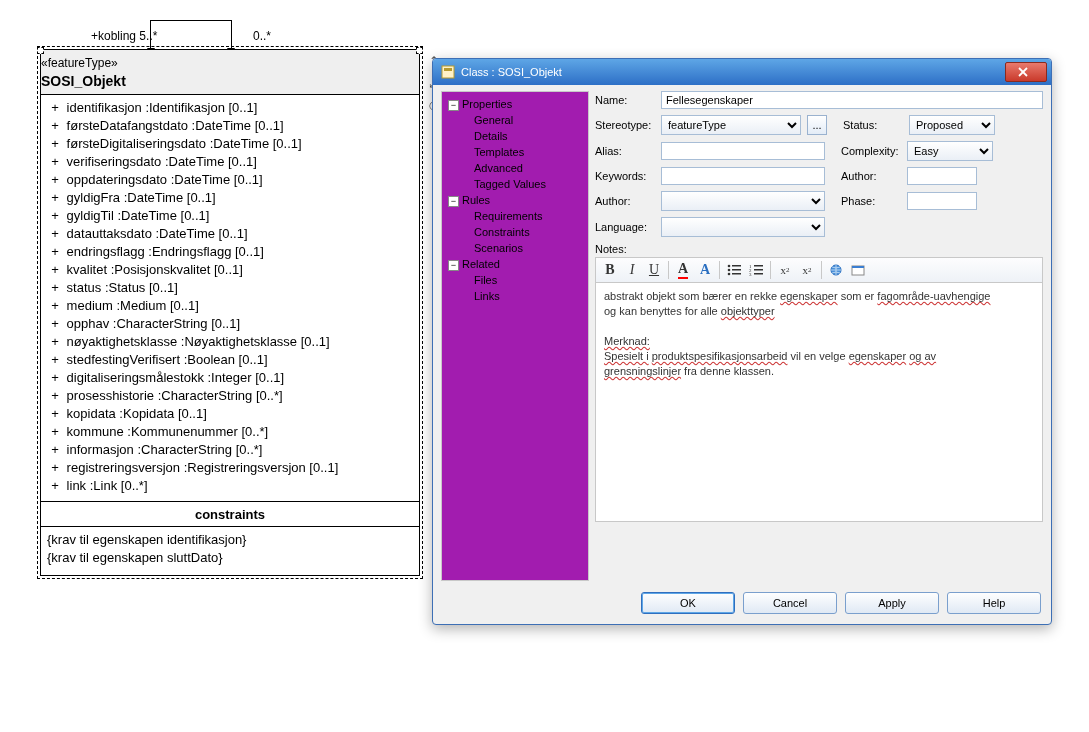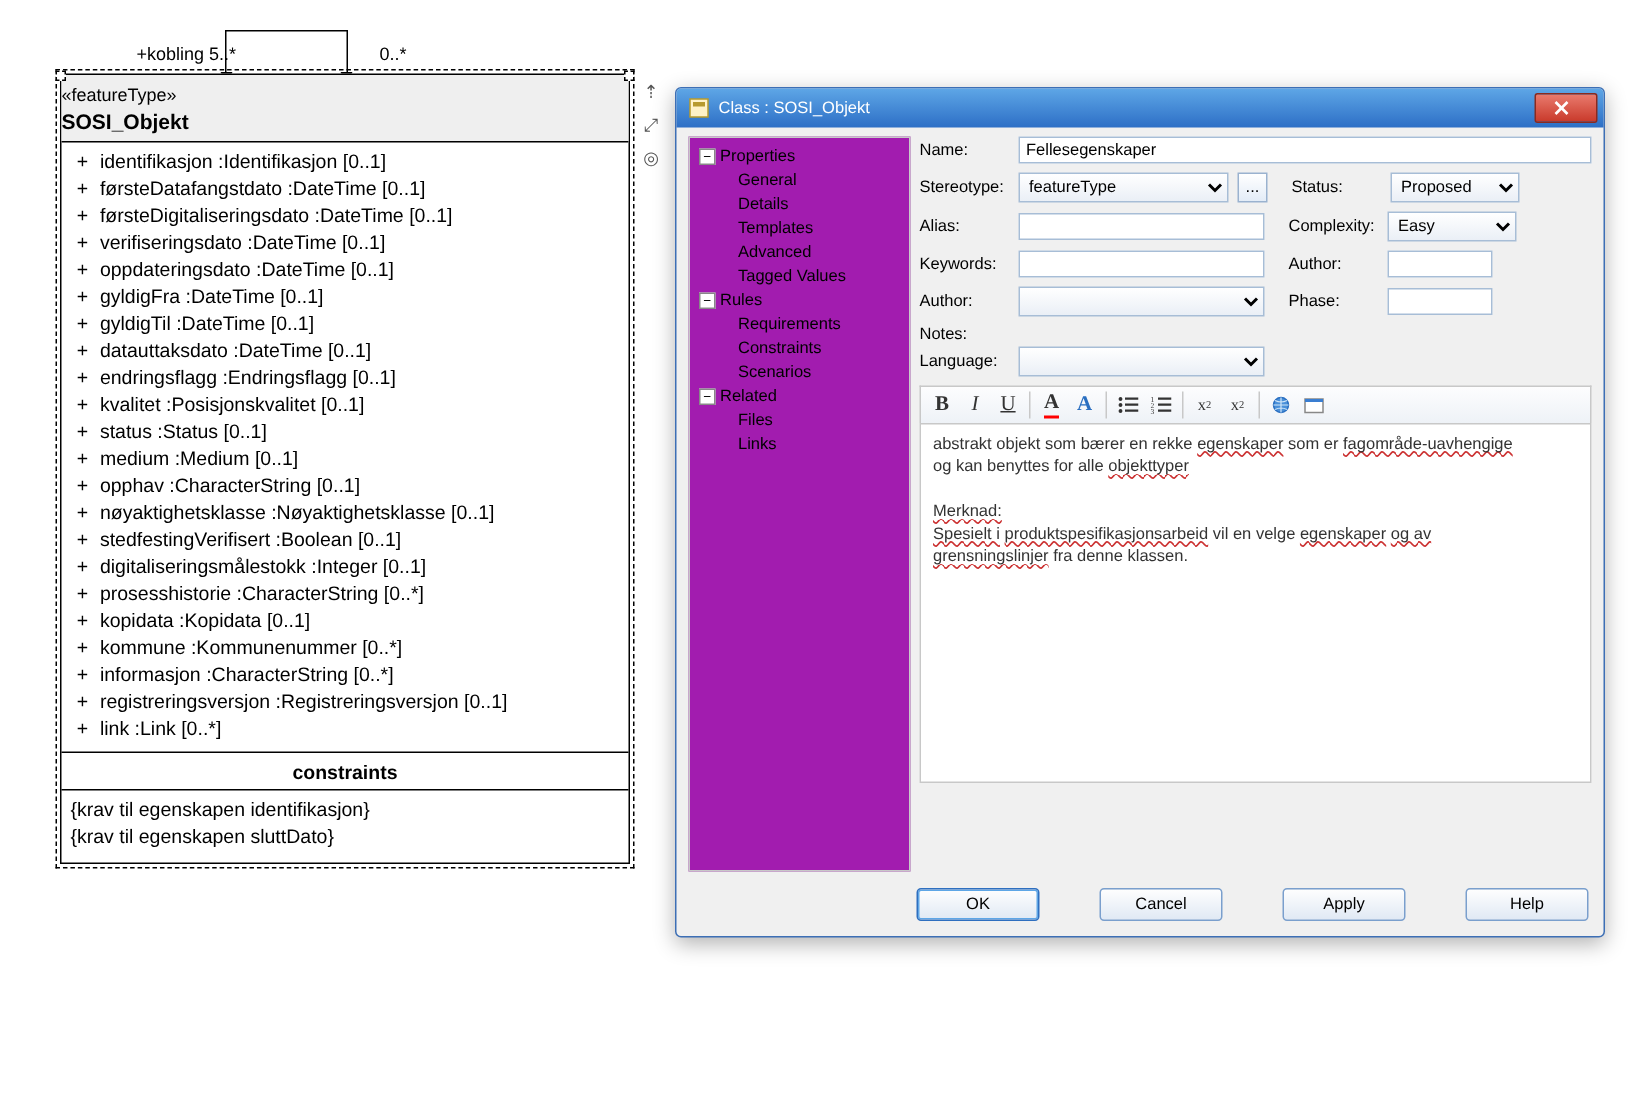--- a/index.html
+++ b/index.html
@@ -114,21 +114,21 @@
   .uml-side-icons span {
     width: 14px; height: 14px;
     display: flex; align-items: center; justify-content: center;
     cursor: pointer;
     font-size: 12px;
   }
 
   
   .dlg {
     position: absolute;
-    left: 450px;
+    left: 432px;
     top: 58px;
     width: 618px;
     border: 1px solid #3d6fb5;
     border-radius: 4px;
     background: #f0f0f0;
     box-shadow: 0 4px 14px rgba(0,0,0,0.3);
     font-size: 11px;
   }
   .dlg-title {
     height: 26px;
@@ -259,27 +259,26 @@
     text-decoration-skip-ink: none;
   }
 
   .dlg-footer {
     display: flex;
     justify-content: flex-end;
     gap: 8px;
     padding: 5px 10px 10px 10px;
   }
   .dlg-btn {
-    width: 82px; height: 22px;
+    width: 94px; height: 22px;
     border: 1px solid #7a9fcd;
     border-radius: 3px;
     background: linear-gradient(#fefefe, #e0e9f4);
     font: inherit;
     cursor: pointer;
-    margin-left: 32px;
   }
   .dlg-btn.primary {
     border-color: #2f6fbf;
     box-shadow: 0 0 0 1px #5ea6e6 inset;
   }
 </style>
 </head>
 <body>
 
 <div class="uml-wrap">
@@ -416,29 +415,29 @@
 
       <div class="form-row">
         <label>Author:</label>
         <select class="sel w1" style="width:164px">
           <option></option>
         </select>
         <label class="lbl2">Phase:</label>
         <input class="txt w2" value="" style="">
       </div>
 
-      <div class="form-row" style="margin-bottom:2px">
-        <label>Notes:</label>
-      </div>
-
       <div class="form-row">
         <label>Language:</label>
         <select class="sel w1" style="width:164px">
           <option></option>
         </select>
+      </div>
+
+      <div class="form-row" style="margin-bottom:2px">
+        <label>Notes:</label>
       </div>
 
       <div class="notes-toolbar">
         <span class="tb-btn" style="font-weight:bold">B</span>
         <span class="tb-btn" style="font-style:italic">I</span>
         <span class="tb-btn" style="text-decoration:underline">U</span>
         <span class="tb-sep"></span>
         <span class="tb-btn">
             <span style="border-bottom:2px solid red;font-weight:bold">A</span>
           </span>

